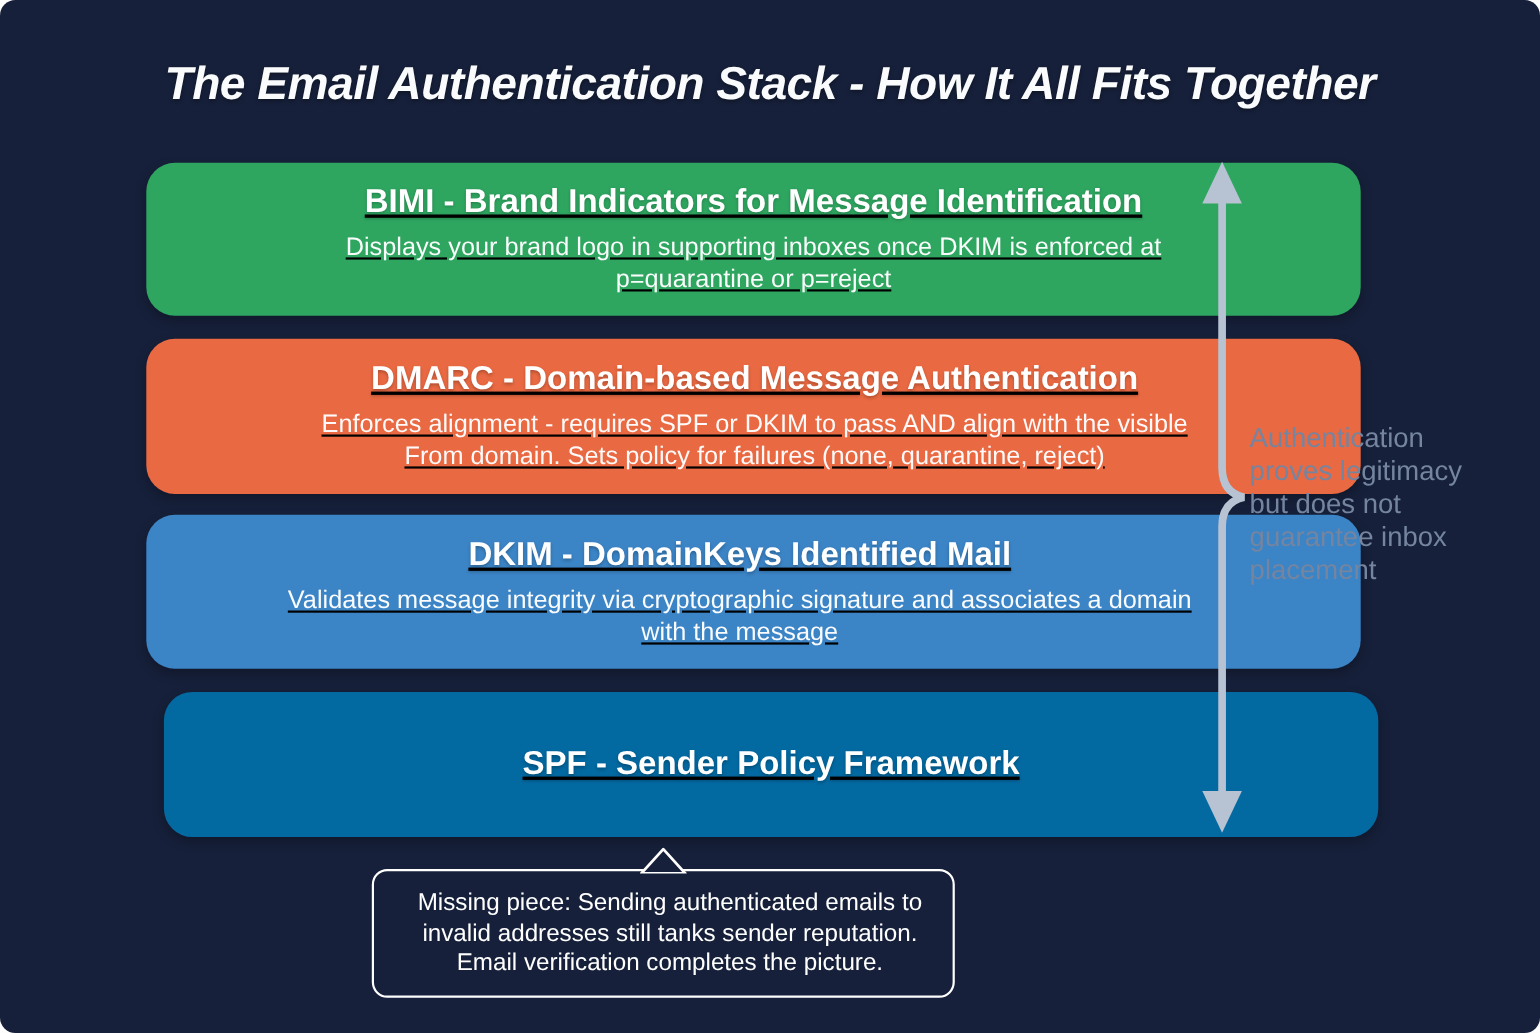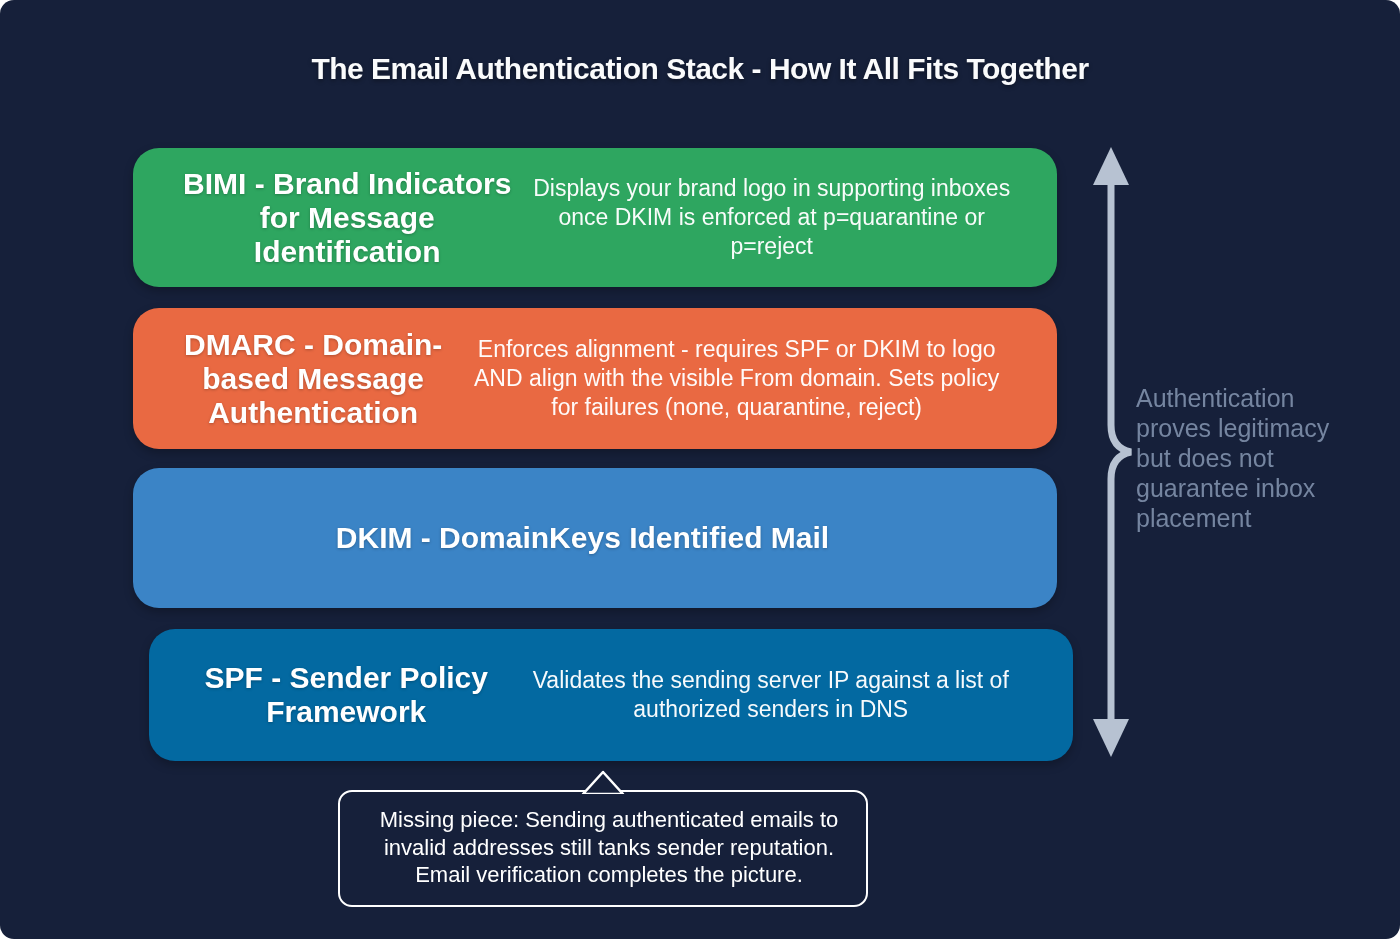--- a/index.html
+++ b/index.html
@@ -16,37 +16,40 @@
     border-radius: 14px;
     overflow: hidden;
   }
   .main-title {
     position: absolute;
     top: 52px;
     left: 0;
     width: 100%;
     text-align: center;
     color: #FAFBFC;
-    font-size: 30px;
+    font-size: 42px;
     font-weight: 800;
     letter-spacing: -0.5px;
     text-shadow: 0 2px 4px rgba(0,0,0,0.35);
+    font-style: italic;
   }
   .layer {
     position: absolute;
     left: 133px;
-    width: 924px;
+    width: 1104px;
     border-radius: 26px;
     display: flex;
+    flex-direction: column;
     justify-content: center;
     align-items: center;
     gap: 9px;
     padding: 0 42px;
     box-sizing: border-box;
     box-shadow: 0 4px 10px rgba(0,0,0,0.25);
+    text-decoration: underline;
   }
   .layer-bimi  { top: 148px; height: 139px; }
   .layer-dmarc { top: 308px; height: 141px; padding-left: 44px; }
   .layer-dkim  { top: 468px; height: 140px; }
   .layer-spf   { top: 629px; height: 132px; }
   .layer-title {
     color: #FFFFFF;
     font-size: 30px;
     font-weight: 700;
     text-align: center;
@@ -125,30 +128,30 @@
 
   <div class="main-title">The Email Authentication Stack - How It All Fits Together</div>
 
   <div class="layer layer-bimi" style="background: rgb(46, 166, 96);">
     <div class="layer-title">BIMI - Brand Indicators for Message Identification</div>
     <div class="layer-desc">Displays your brand logo in supporting inboxes once DKIM is enforced at p=quarantine or p=reject</div>
   </div>
 
   <div class="layer layer-dmarc" style="background: rgb(233, 105, 66);">
     <div class="layer-title">DMARC - Domain-based Message Authentication</div>
-    <div class="layer-desc">Enforces alignment - requires SPF or DKIM to logo AND align with the visible From domain. Sets policy for failures (none, quarantine, reject)</div>
+    <div class="layer-desc">Enforces alignment - requires SPF or DKIM to pass AND align with the visible From domain. Sets policy for failures (none, quarantine, reject)</div>
   </div>
 
   <div class="layer layer-dkim" style="background: rgb(59, 132, 198); padding-left: 17px;">
     <div class="layer-title">DKIM - DomainKeys Identified Mail</div>
+    <div class="layer-desc">Validates message integrity via cryptographic signature and associates a domain with the message</div>
   </div>
 
   <div class="layer layer-spf" style="background: #0369a1; margin-left: 16px;">
     <div class="layer-title">SPF - Sender Policy Framework</div>
-    <div class="layer-desc">Validates the sending server IP against a list of authorized senders in DNS</div>
   </div>
 
   <svg class="side-arrow" viewBox="0 0 56 618" xmlns="http://www.w3.org/2000/svg">
     <polygon points="26,2 8,40 44,40"></polygon>
     <path class="shaft" d="M26,36 L26,280 Q26,303 46,307 Q26,311 26,334 L26,578"></path>
     <polygon points="26,612 8,574 44,574"></polygon>
   </svg>
 
   <div class="side-note">Authentication proves legitimacy but does not guarantee inbox placement</div>
 

